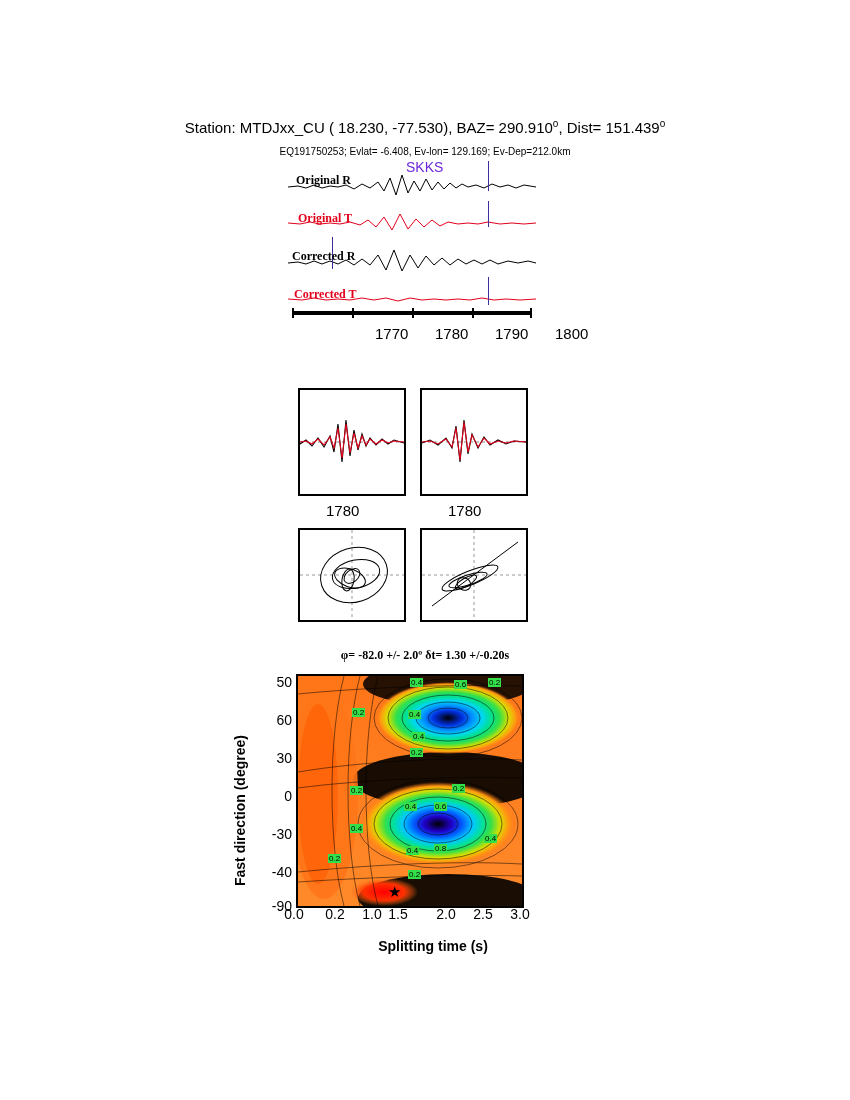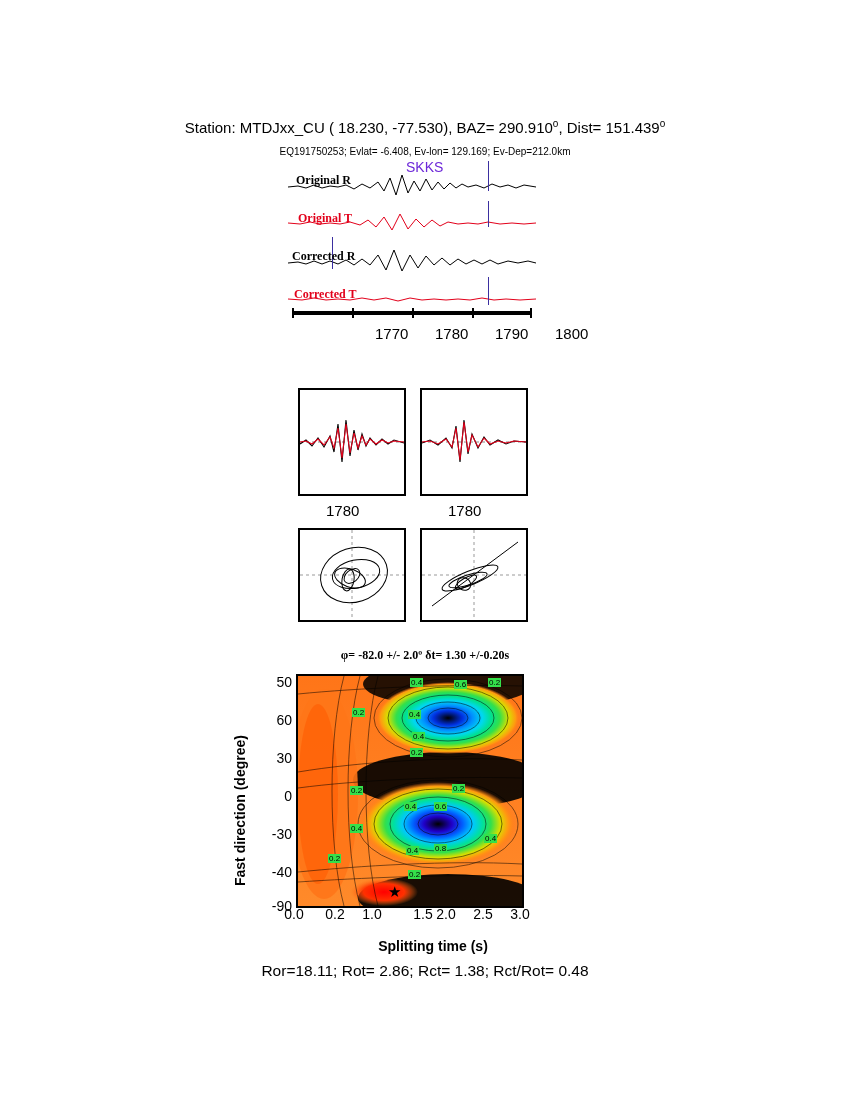--- a/index.html
+++ b/index.html
@@ -314,22 +314,21 @@
     <div class="clabel" style="left:30px;top:178px;">0.2</div>
     <div class="clabel" style="left:110px;top:194px;">0.2</div>
 
     
     <div class="star" style="left:90px;top:209px;">★</div>
   </div>
 
   <div class="xtick" style="left:274px;top:906px;text-align:center;">0.0</div>
   <div class="xtick" style="left:315px;top:906px;">0.2</div>
   <div class="xtick" style="left:352px;top:906px;">1.0</div>
-  <div class="xtick" style="left:403px;top:906px;">1.5</div>
+  <div class="xtick" style="left:378px;top:906px;">1.5</div>
   <div class="xtick" style="left:426px;top:906px;">2.0</div>
   <div class="xtick" style="left:463px;top:906px;">2.5</div>
   <div class="xtick" style="left:500px;top:906px;">3.0</div>
 
   <div class="xlabel">Splitting time (s)</div>
 
-  <div class="footer">Ror=18.11; Rot= 2.86; Rct= 1.38; Rct/Rot= 0.48</div>
 
 </div>
 
 </body></html>

